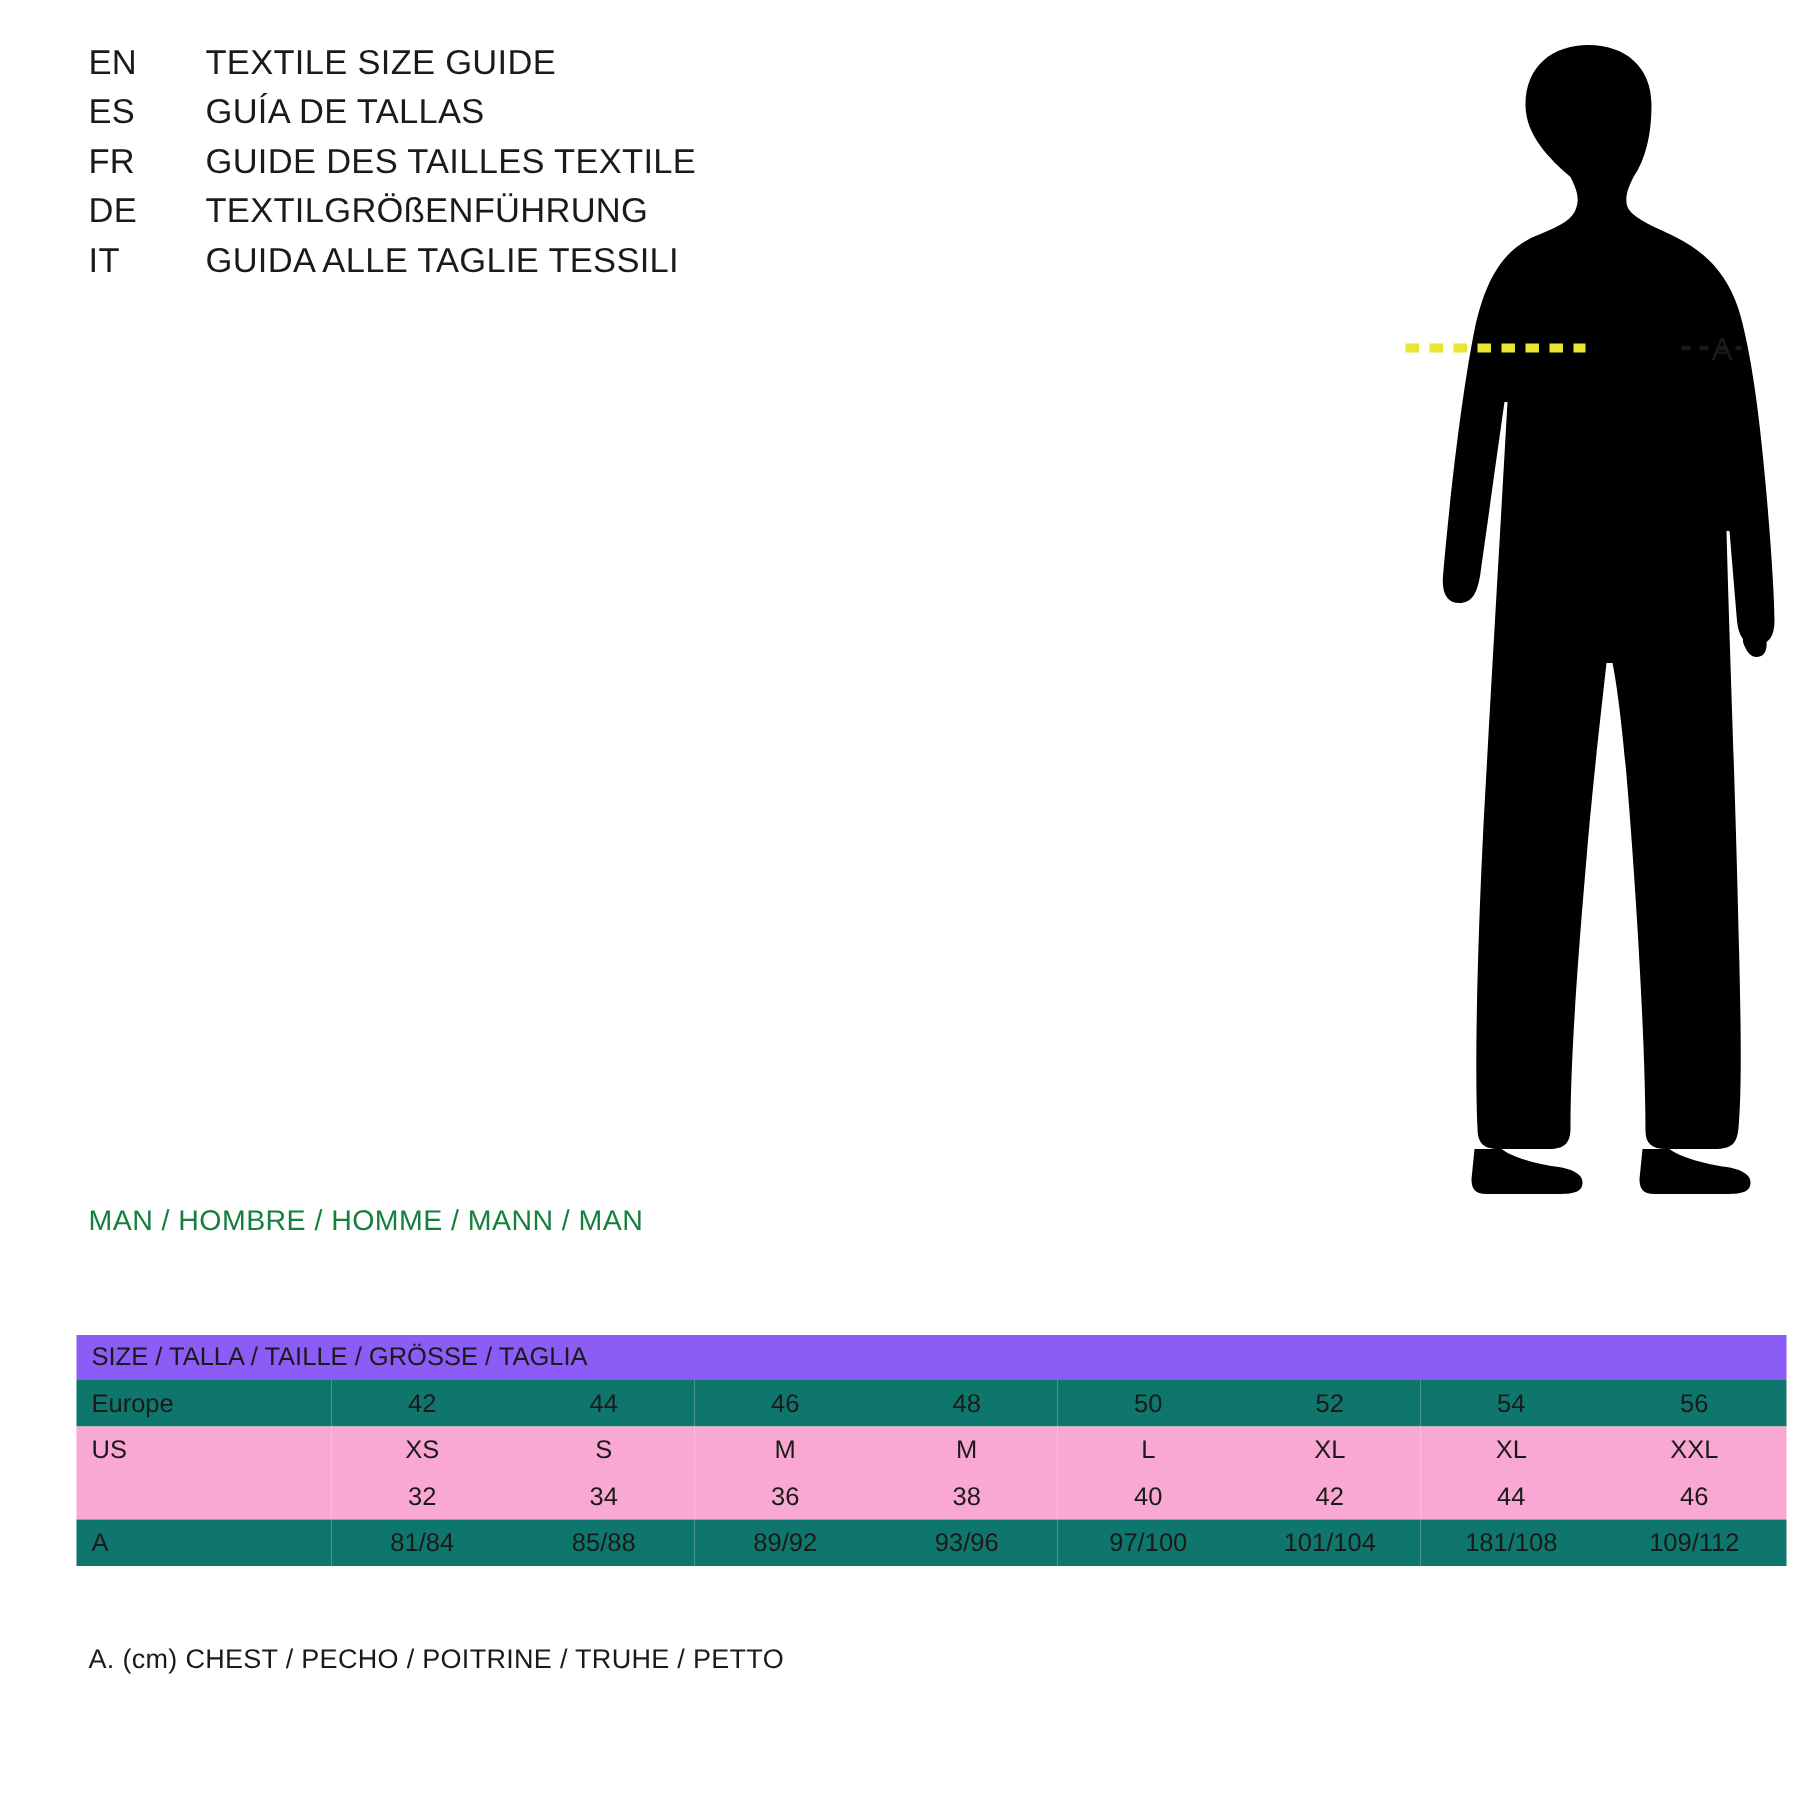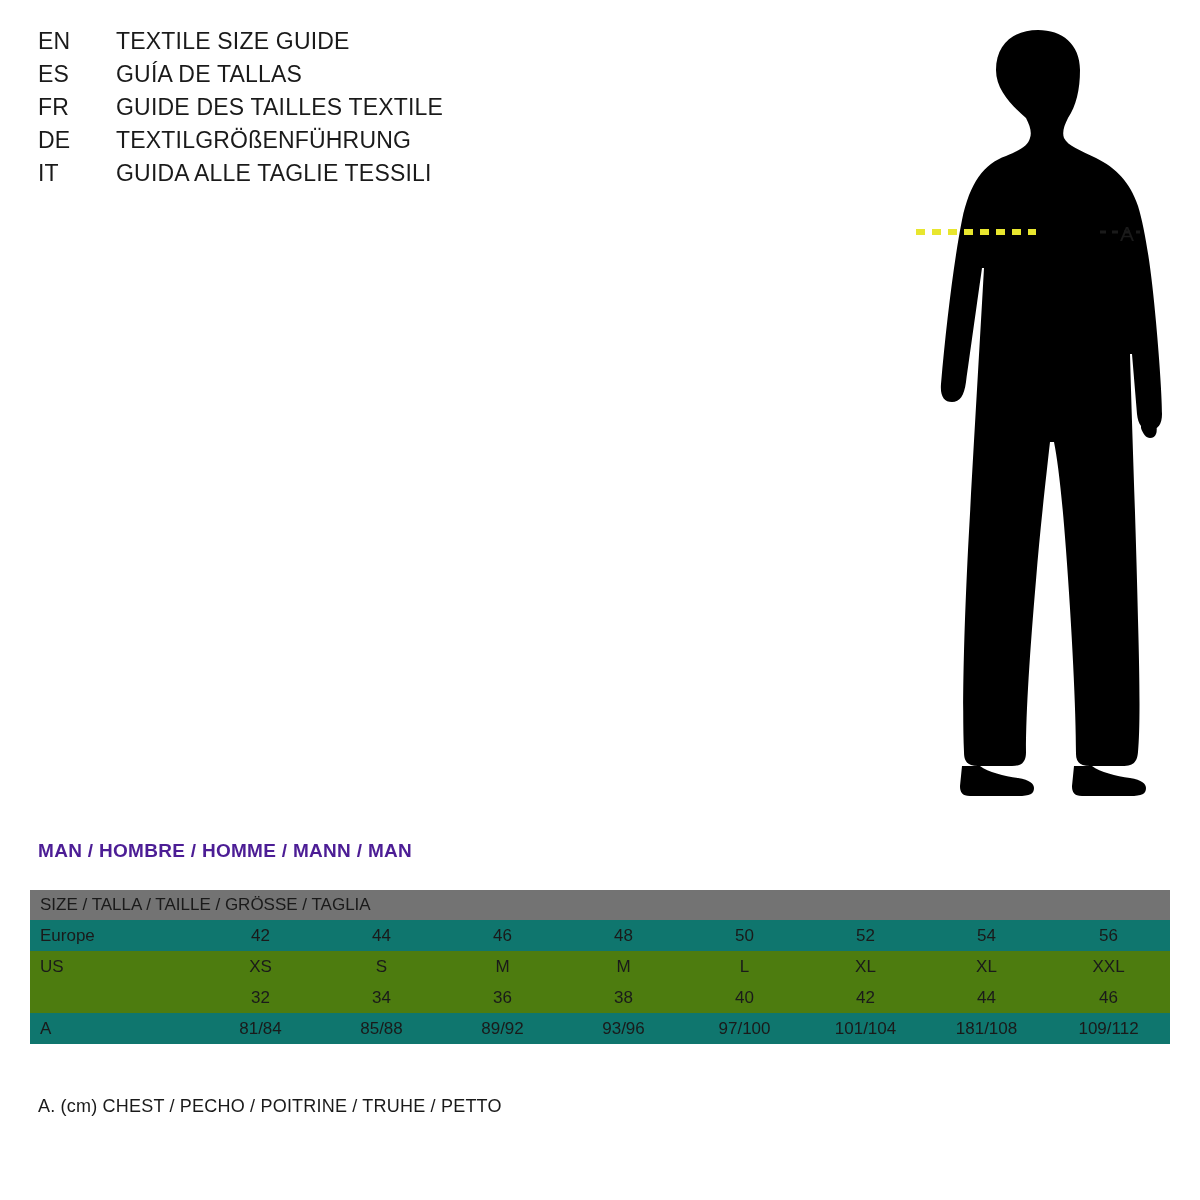--- a/index.html
+++ b/index.html
@@ -12,20 +12,21 @@
     height: 1200px;
     font-family: "Liberation Sans", sans-serif;
     color: #1a1a1a;
     position: relative;
     overflow: hidden;
   }
   .page {
     position: relative;
     width: 968px;
     height: 1200px;
+    margin-left: 21px;
   }
 
   
   .lang-block {
     position: absolute;
     left: 38px;
     top: 28px;
     width: 720px;
   }
   .lang-row {
@@ -74,25 +75,25 @@
     left: 1120px;
     top: 222px;
     font-size: 21px;
     color: #1a1a1a;
   }
 
   
   .section-title {
     position: absolute;
     left: 38px;
-    top: 840px;
+    top: 804px;
     font-size: 19px;
-    font-weight: bold;
+    font-weight: normal;
     letter-spacing: 0.3px;
-    color: #4c1d95;
+    color: #15803d;
   }
 
   .size-table {
     position: absolute;
     left: 30px;
     top: 890px;
     width: 1140px;
     border-collapse: collapse;
     table-layout: fixed;
   }
@@ -105,26 +106,26 @@
   }
   .size-table td.rowlabel {
     padding-left: 10px;
     text-align: left;
     white-space: nowrap;
   }
   .size-table td.val {
     text-align: center;
   }
   .row-head td {
-    background: #737373;
+    background: #8b5cf6;
     font-size: 17px;
     height: 30px;
   }
   .row-shade td {
-    background: #4d7c0f;
+    background: #f9a8d4;
   }
   .row-plain td {
     background: #0f766e;
   }
 
   .footnote {
     position: absolute;
     left: 38px;
     top: 1096px;
     font-size: 18px;

